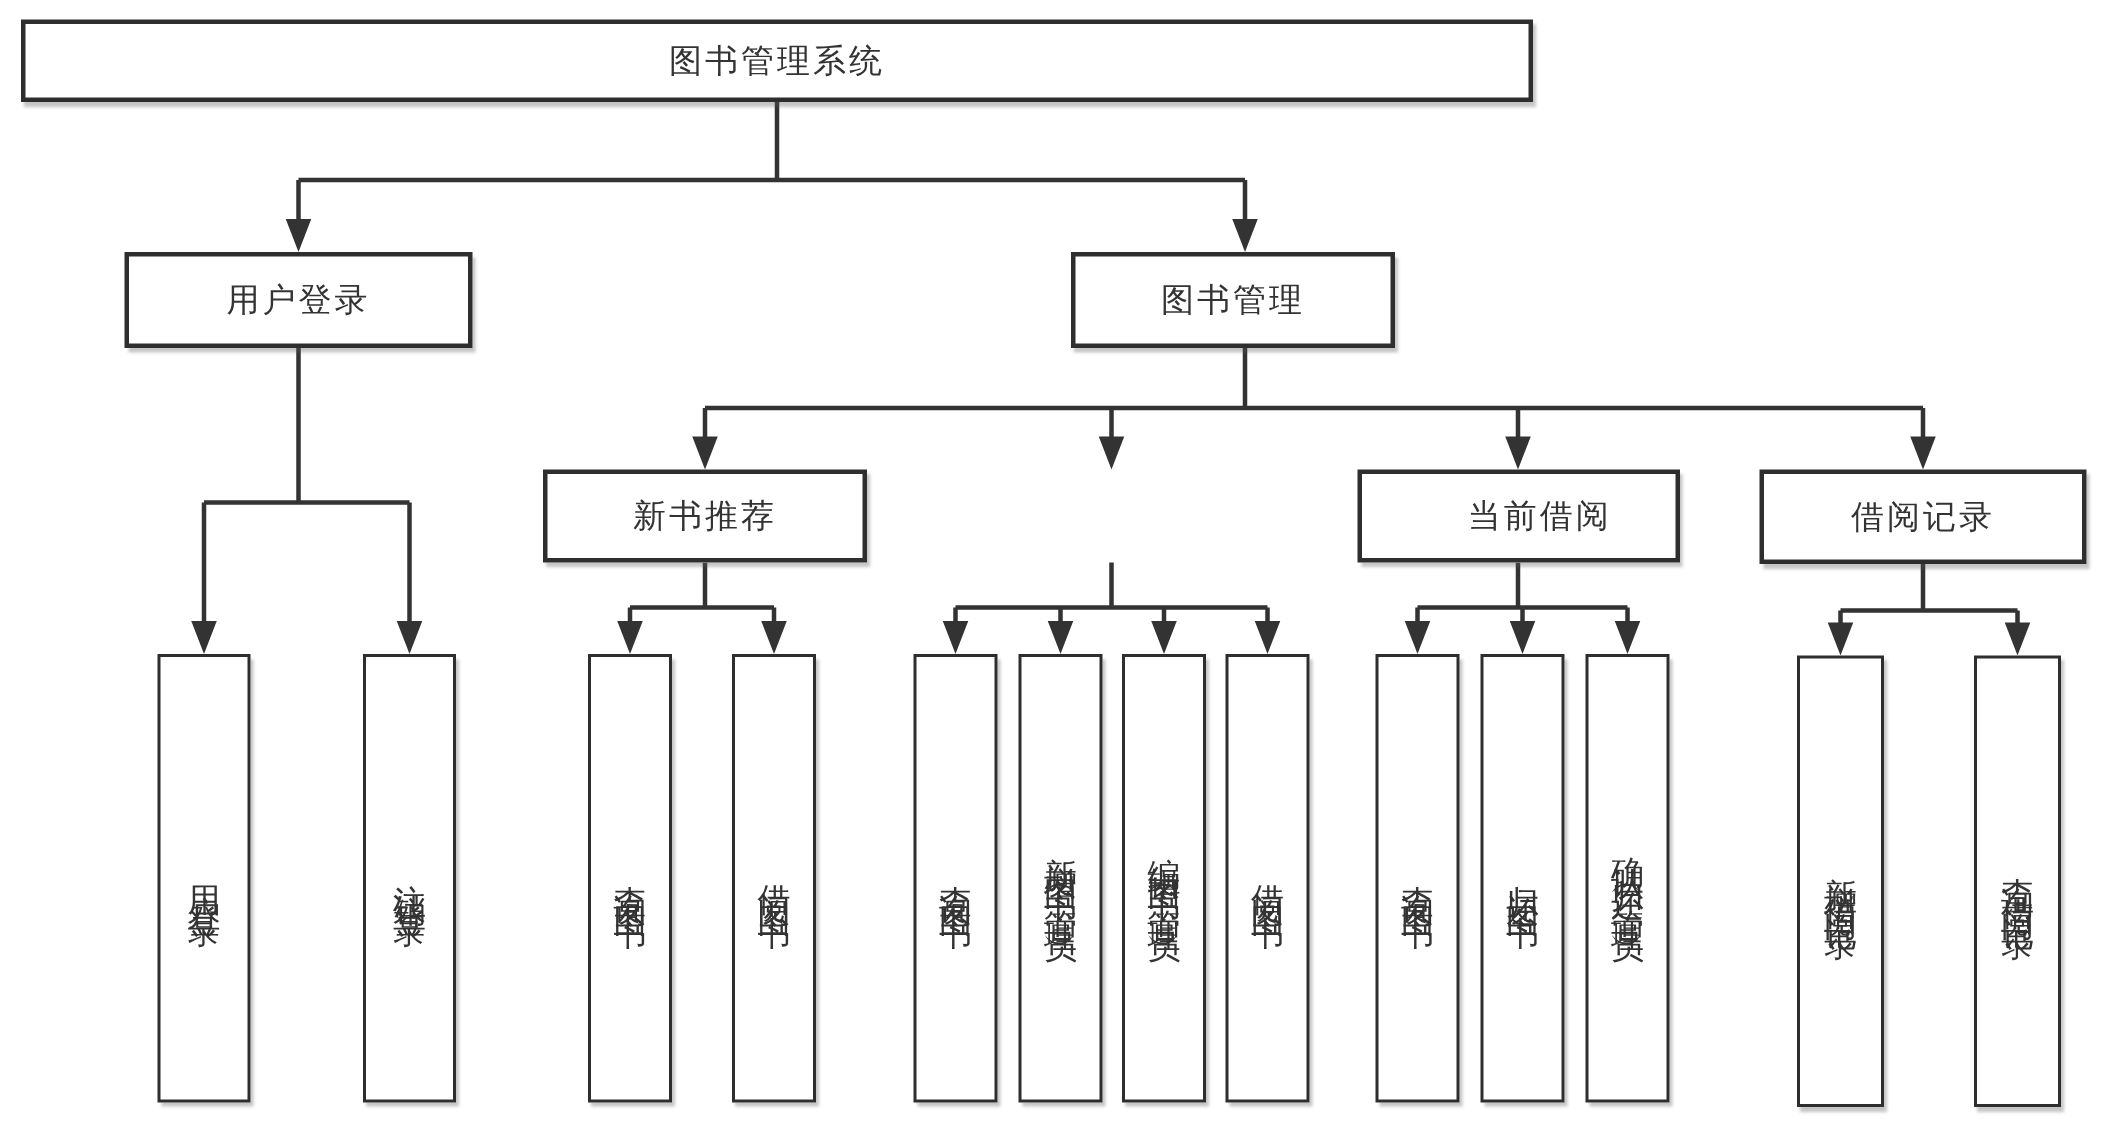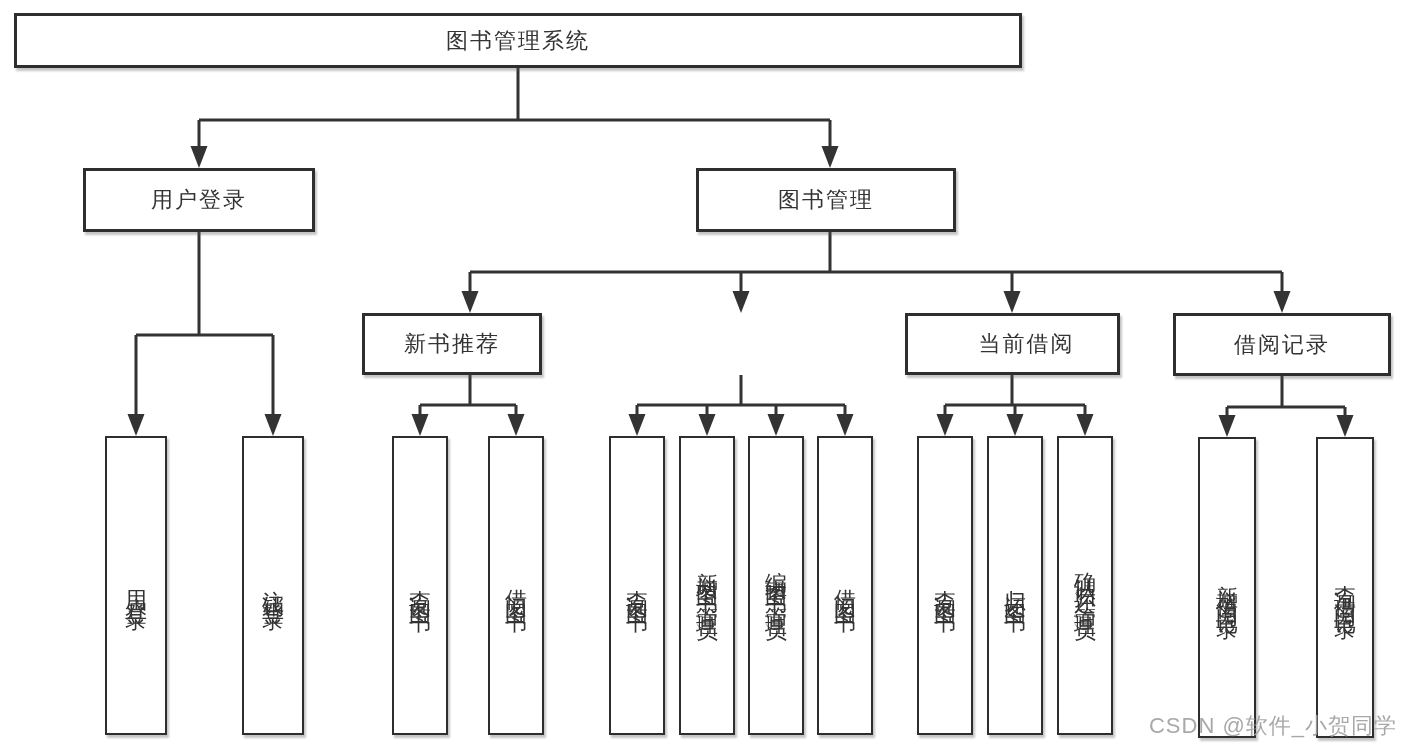--- a/index.html
+++ b/index.html
@@ -53,22 +53,22 @@
     bottom: 6px;
     font-size: 22px;
     color: rgba(158, 158, 158, 0.9);
     letter-spacing: 1px;
     z-index: 3;
     white-space: nowrap;
   }
   
   #n-root            { left: 14px;   top: 13px;  width: 1008px; height: 55px; }
   #n-user-login      { left: 83px;   top: 168px; width: 232px;  height: 64px; }
-  #n-book-mgmt       { left: 696px;  top: 168px; width: 260px;  height: 64px; }
-  #n-new-book-rec    { left: 362px;  top: 313px; width: 180px;  height: 62px; }
+  #n-book-mgmt       { left: 714px;  top: 168px; width: 216px;  height: 64px; }
+  #n-new-book-rec    { left: 362px;  top: 313px; width: 216px;  height: 62px; }
   #n-book-borrow     { left: 634px;  top: 313px; width: 214px;  height: 62px; }
   #n-current-borrow  { left: 905px;  top: 313px; width: 215px;  height: 62px; padding-left: 28px; }
   #n-borrow-record   { left: 1173px; top: 313px; width: 218px;  height: 63px; }
   #l-user-login      { left: 105px;  top: 436px; width: 62px;   height: 299px; }
   #l-logout          { left: 242px;  top: 436px; width: 62px;   height: 299px; }
   #l-nbr-query       { left: 392px;  top: 436px; width: 56px;   height: 299px; }
   #l-nbr-borrow      { left: 488px;  top: 436px; width: 56px;   height: 299px; }
   #l-bb-query        { left: 609px;  top: 436px; width: 56px;   height: 299px; }
   #l-bb-add          { left: 679px;  top: 436px; width: 56px;   height: 299px; }
   #l-bb-edit         { left: 748px;  top: 436px; width: 56px;   height: 299px; }
@@ -181,14 +181,13 @@
   <div class="node leaf" id="l-cb-confirm">
     <span class="vtext">确认归还（管理员）</span>
   </div>
   <div class="node leaf" id="l-br-add">
     <span class="vtext">新增借阅记录</span>
   </div>
   <div class="node leaf" id="l-br-query">
     <span class="vtext">查询借阅记录</span>
   </div>
 
-  <div class="watermark">CSDN @软件_小贺同学</div>
 </div>
 
 </body></html>

